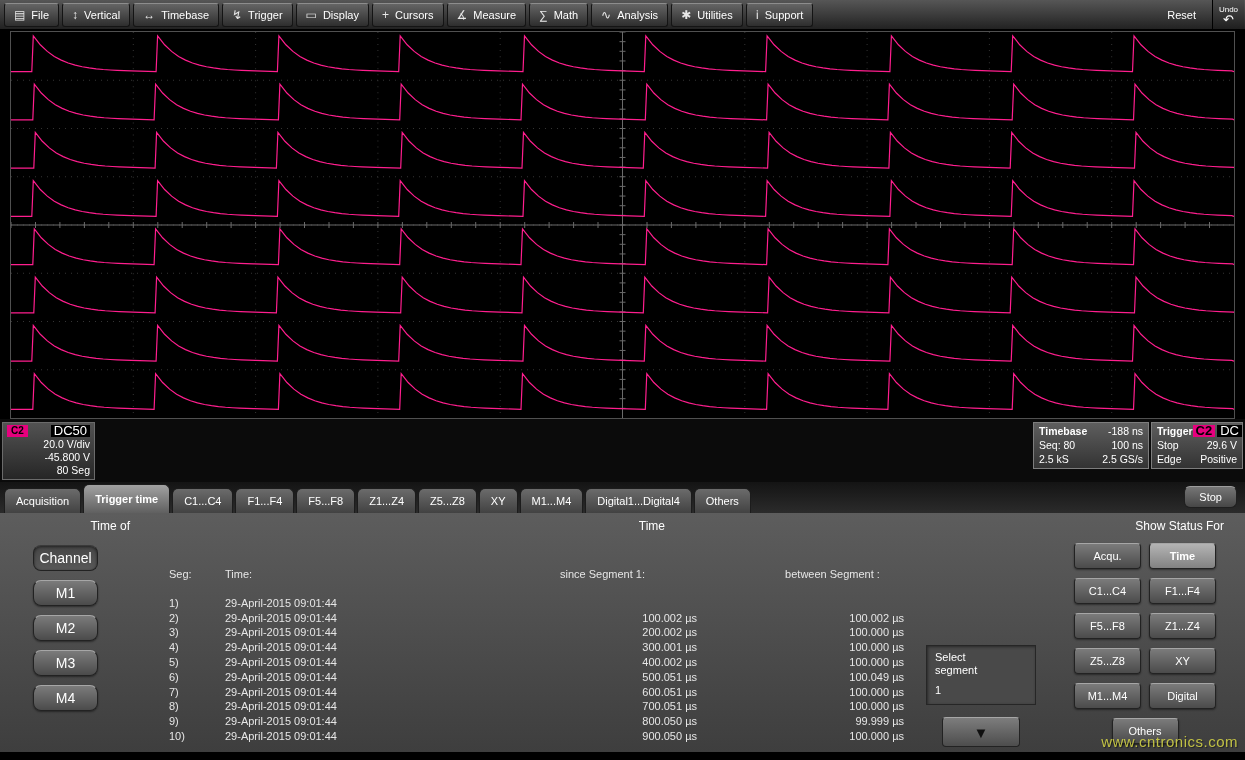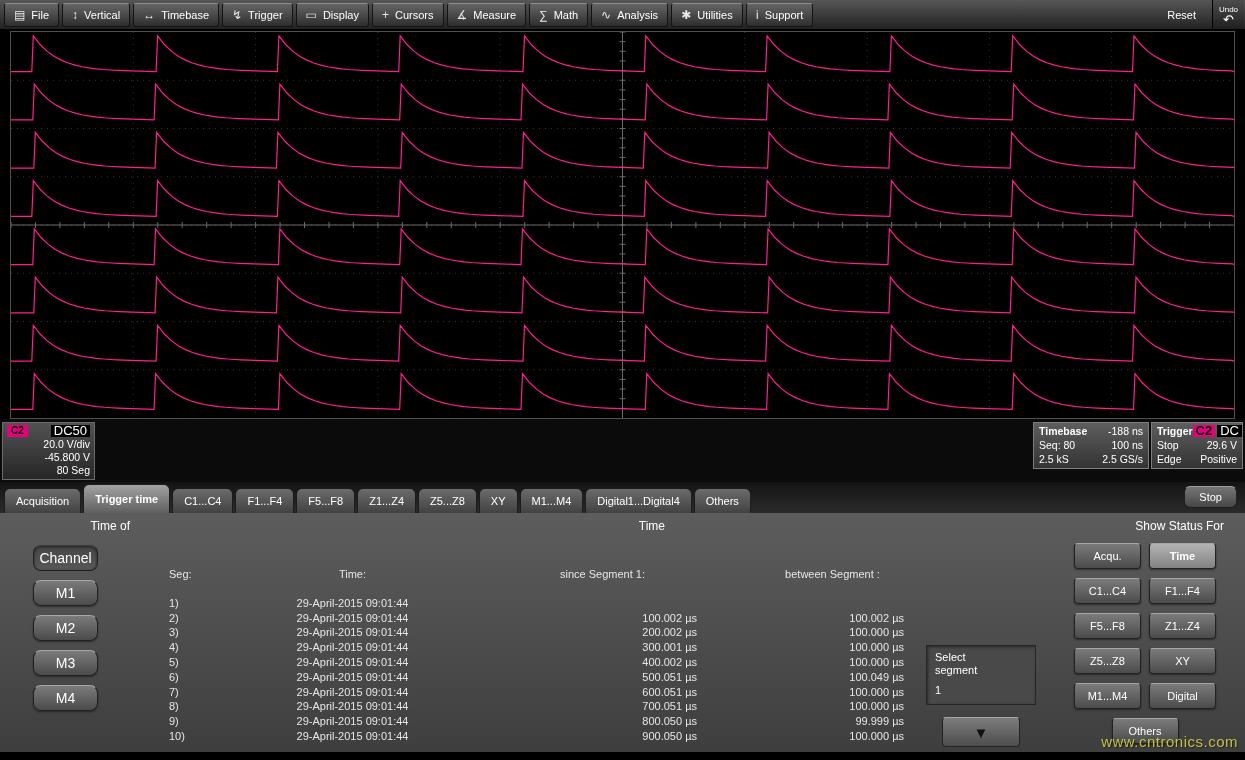--- a/index.html
+++ b/index.html
@@ -47,21 +47,21 @@
 .hdr{position:absolute;color:#fff;font-size:12px;text-align:right}
 #hdr-timeof{left:18px;width:112px;top:6px}
 #hdr-time{left:545px;width:120px;top:6px}
 #hdr-status{left:1064px;width:160px;top:6px}
 .btn{position:absolute;width:65px;height:26px;background:linear-gradient(#7b7b7b,#4b4b4b);border:1px solid #222;border-top-color:#a6a6a6;border-radius:8px;color:#fff;font-size:14px;display:flex;align-items:center;justify-content:center;box-shadow:0 1px 2px rgba(0,0,0,.45);cursor:default}
 .btn.pressed{background:linear-gradient(#464646,#585858);box-shadow:inset 0 1px 3px rgba(0,0,0,.55);border-top-color:#3a3a3a}
 .tbl{position:absolute;left:155px;top:54px;width:790px;color:#e6e6e6;font-size:11px}
 .trow{display:grid;grid-template-columns:70px 255px 245px 215px;line-height:14.8px}
 .thead{margin-bottom:14px}
 .tc.c0{padding-left:14px;text-align:left}
-.tc.c1{text-align:center}
+.tc.c1{text-align:left}
 .tc.c2{text-align:right;padding-right:28px}
 .tc.c3{text-align:right;padding-right:36px}
 .thead .tc.c2,.thead .tc.c3{text-align:center;padding-right:0}
 .selseg{position:absolute;left:926px;top:132px;width:110px;height:60px;background:#494949;border:1px solid #262626;box-shadow:inset 1px 1px 3px rgba(0,0,0,.45);color:#fff;font-size:11px;padding:5px 8px;cursor:default}
 .selseg .lbl{display:block;width:52px;line-height:13px}
 .selseg .val{margin-top:7px}
 .arrowbtn{position:absolute;left:942px;top:204px;width:78px;height:30px;background:linear-gradient(#7d7d7d,#4d4d4d);border:1px solid #222;border-top-color:#a6a6a6;border-radius:4px;display:flex;align-items:center;justify-content:center;cursor:default}
 .arrowbtn .gl{color:#101010;font-size:15px;line-height:15px}
 .statusgrid{position:absolute;left:1074px;top:30px;width:150px;display:grid;grid-template-columns:67px 67px;column-gap:8px;row-gap:9px}
 .sbtn{height:26px;background:linear-gradient(#7b7b7b,#4b4b4b);border:1px solid #222;border-top-color:#a6a6a6;border-radius:4px;color:#fff;font-size:11px;display:flex;align-items:center;justify-content:center;box-shadow:0 1px 2px rgba(0,0,0,.45);cursor:default;white-space:nowrap}

